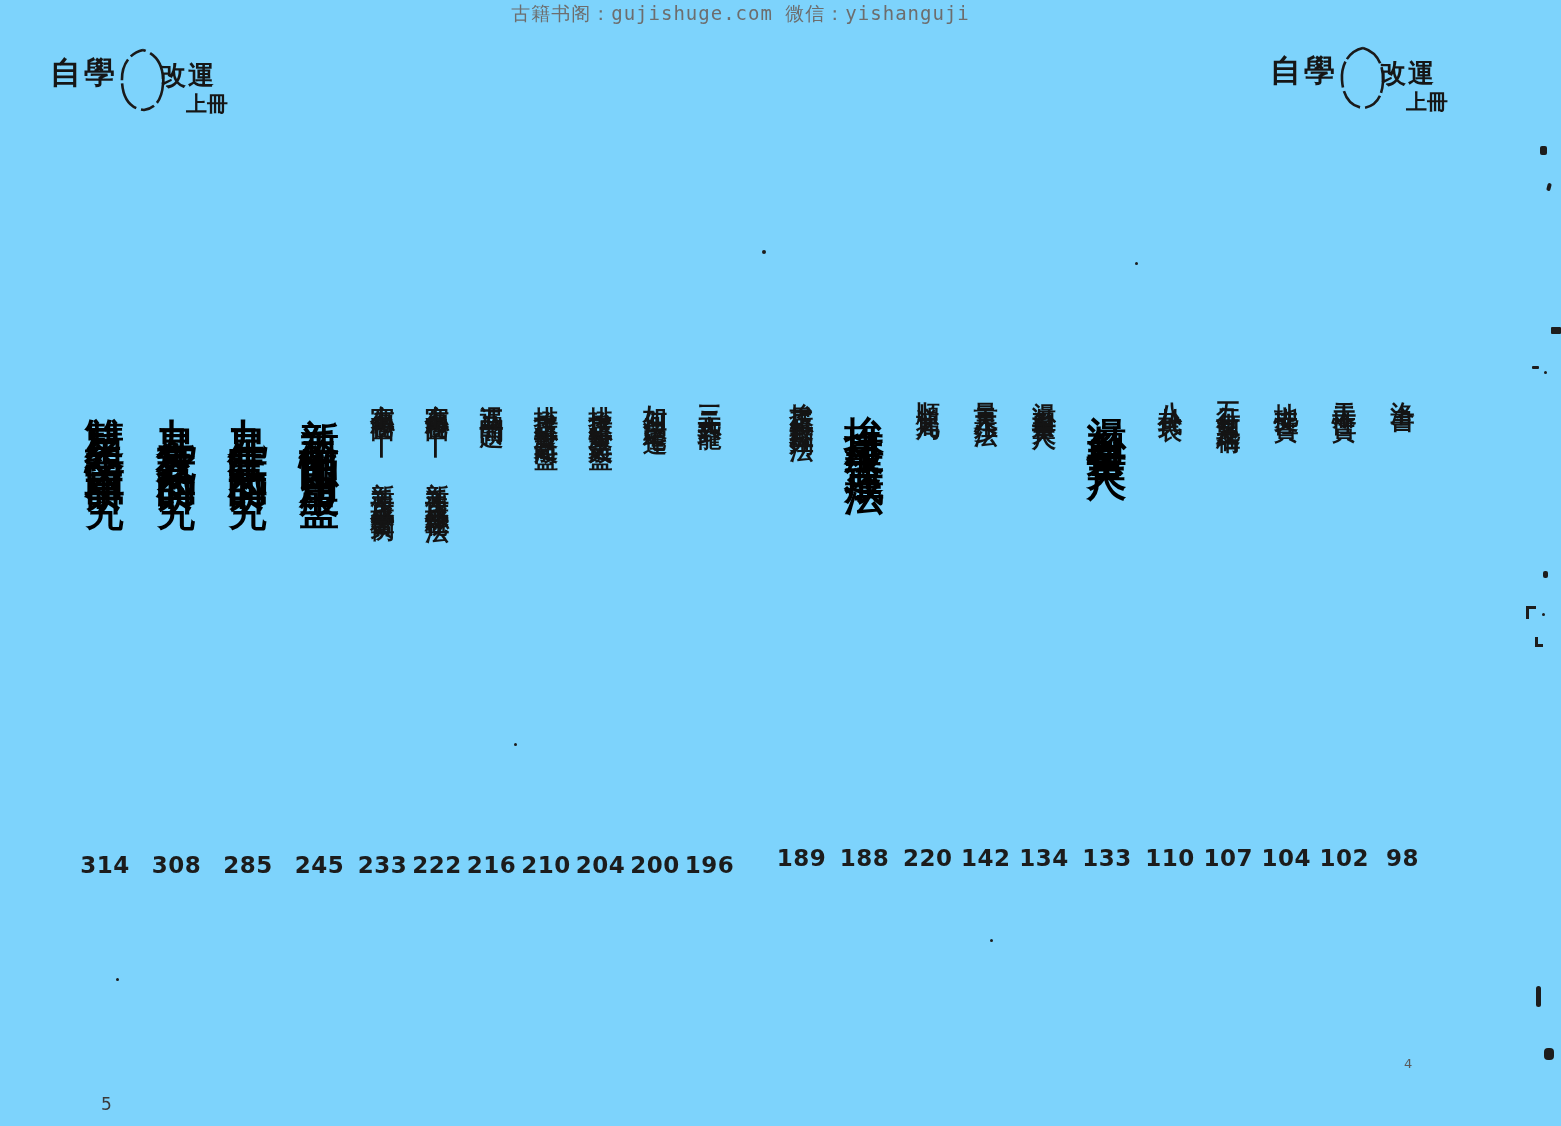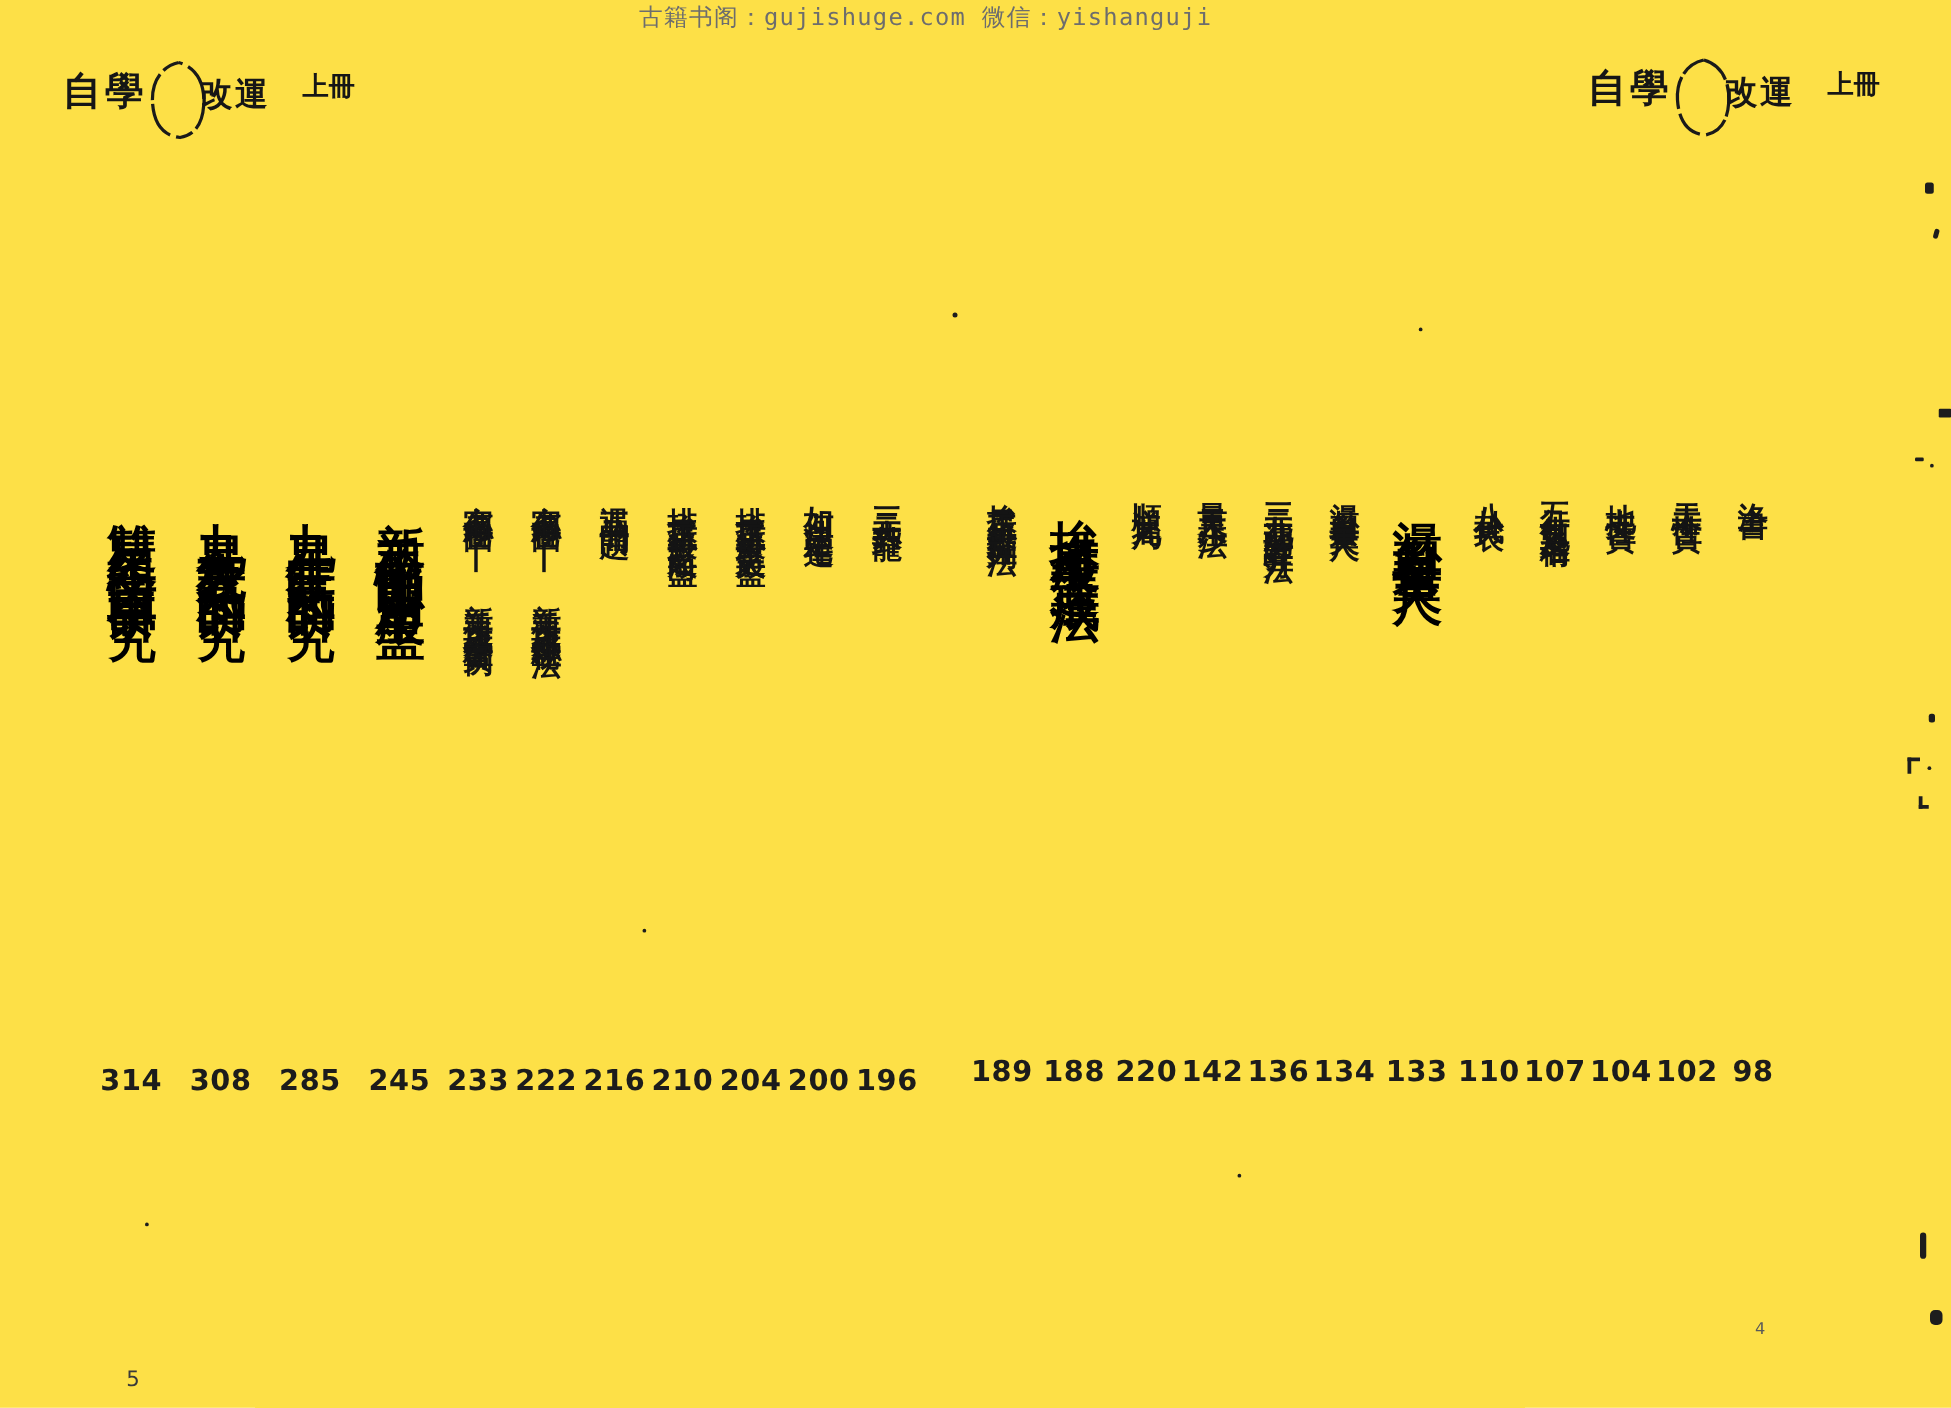--- a/index.html
+++ b/index.html
@@ -5,40 +5,40 @@
   html,body { margin:0; padding:0; }
   body {
     width:1561px; height:1126px;
     background:#ffffff;
     font-family:"DejaVu Sans", sans-serif;
     position:relative;
     overflow:hidden;
   }
   .scan-page {
     position:absolute; inset:0;
-    background:#fde047;
+    background:#7dd3fc;
   }
   
   .watermark {
     position:absolute; top:1px; left:50%;
     transform:translateX(-50%); margin-left:-40px;
     font-family:"DejaVu Sans Mono","DejaVu Sans",monospace;
     font-size:19px; color:#6d6d6d; letter-spacing:1px;
     white-space:nowrap;
   }
   
   .logo { position:absolute; display:flex; align-items:flex-start; color:#161616; }
   .logo.left  { left:50px;  top:46px; }
   .logo.right { left:1270px; top:44px; }
   .logo-zixue {
     font-size:31px; font-weight:900; letter-spacing:3px;
     font-family:"DejaVu Sans",sans-serif; margin-top:6px;
   }
   .logo-circle { margin-left:-4px; margin-top:0; }
-  .logo-right-col { display:flex; flex-direction:row; margin-left:-8px; margin-top:12px; }
+  .logo-right-col { display:flex; flex-direction:column; margin-left:-8px; margin-top:12px; }
   .logo-gaiyun { font-size:26px; font-weight:900; letter-spacing:2px; }
   .logo-shangce { font-size:21px; font-weight:900; margin-left:26px; margin-top:-3px; }
   
   .toc {
     position:absolute; display:flex;
     flex-direction:row-reverse; justify-content:space-between;
   }
   .toc.toc-left-page  { left:72px;  top:386px; width:662px; height:492px; }
   .toc.toc-right-page { left:778px; top:383px; width:648px; height:488px; }
   .entry {
@@ -165,24 +165,20 @@
       <div class="vtitle normal">八卦代表</div>
       <div class="pnum">110</div>
     </div>
     <div class="entry w-heading">
       <div class="vtitle heading">盪卦與量天尺</div>
       <div class="pnum">133</div>
     </div>
     <div class="entry w-normal">
       <div class="vtitle normal">盪卦與量天尺</div>
       <div class="pnum">134</div>
-    </div>
-    <div class="entry w-normal">
-      <div class="vtitle normal">三元九運的計算方法</div>
-      <div class="pnum">136</div>
     </div>
     <div class="entry w-normal">
       <div class="vtitle normal">量天尺步法</div>
       <div class="pnum">142</div>
     </div>
     <div class="entry w-normal">
       <div class="vtitle normal">順逆九局</div>
       <div class="pnum">220</div>
     </div>
     <div class="entry w-heading">

